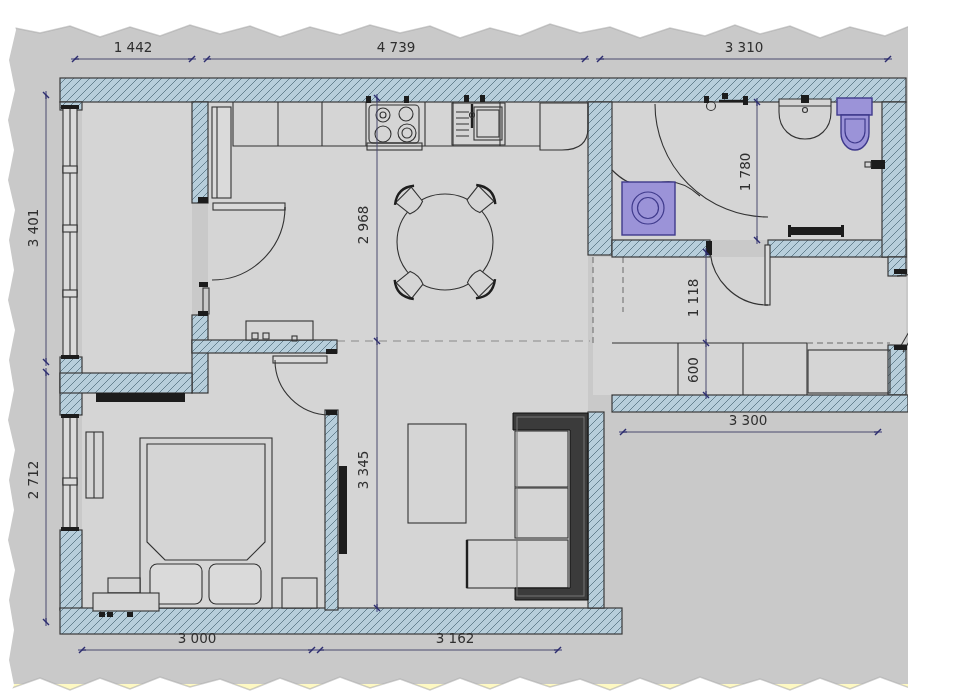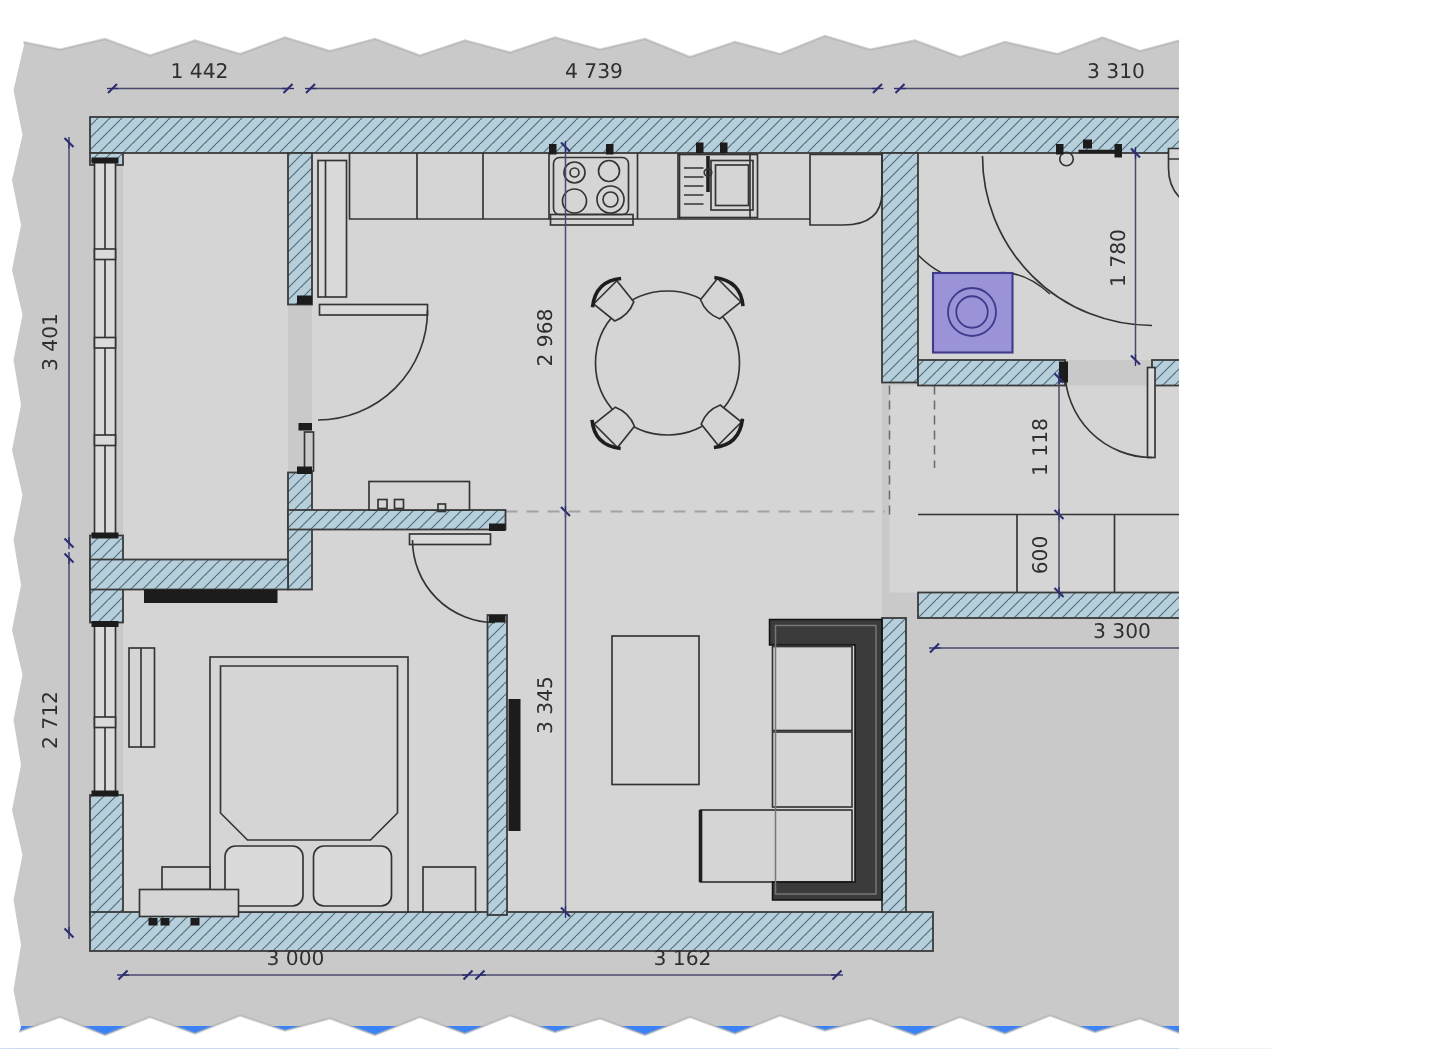--- a/index.html
+++ b/index.html
@@ -1,16 +1,16 @@
 <!DOCTYPE html>
 <html><head>
 <meta charset="utf-8">
 <style>
   html,body{margin:0;padding:0;background:#ffffff;}
-  #stage{position:relative;width:786px;height:699px;background:#3b82f6;overflow:hidden;
+  #stage{position:relative;width:908px;height:699px;background:#fef9c3;overflow:hidden;
          font-family:"DejaVu Sans",sans-serif;text-align:center;}
   svg{display:block}
   .floor{fill:#d5d5d5;stroke:none}
   .wall{fill:url(#hatch);stroke:#3a3a3a;stroke-width:1.2}
   .ln{fill:none;stroke:#333;stroke-width:1.1}
   .lnf{fill:#d5d5d5;stroke:#333;stroke-width:1.1}
   .lnw{fill:#dadada;stroke:#333;stroke-width:1.1}
   .thk{fill:none;stroke:#1e1e1e;stroke-width:2.4}
   .dark{fill:#1c1c1c;stroke:none}
   .purple{fill:#9b93d8;stroke:#3f3a8c;stroke-width:1.4}

